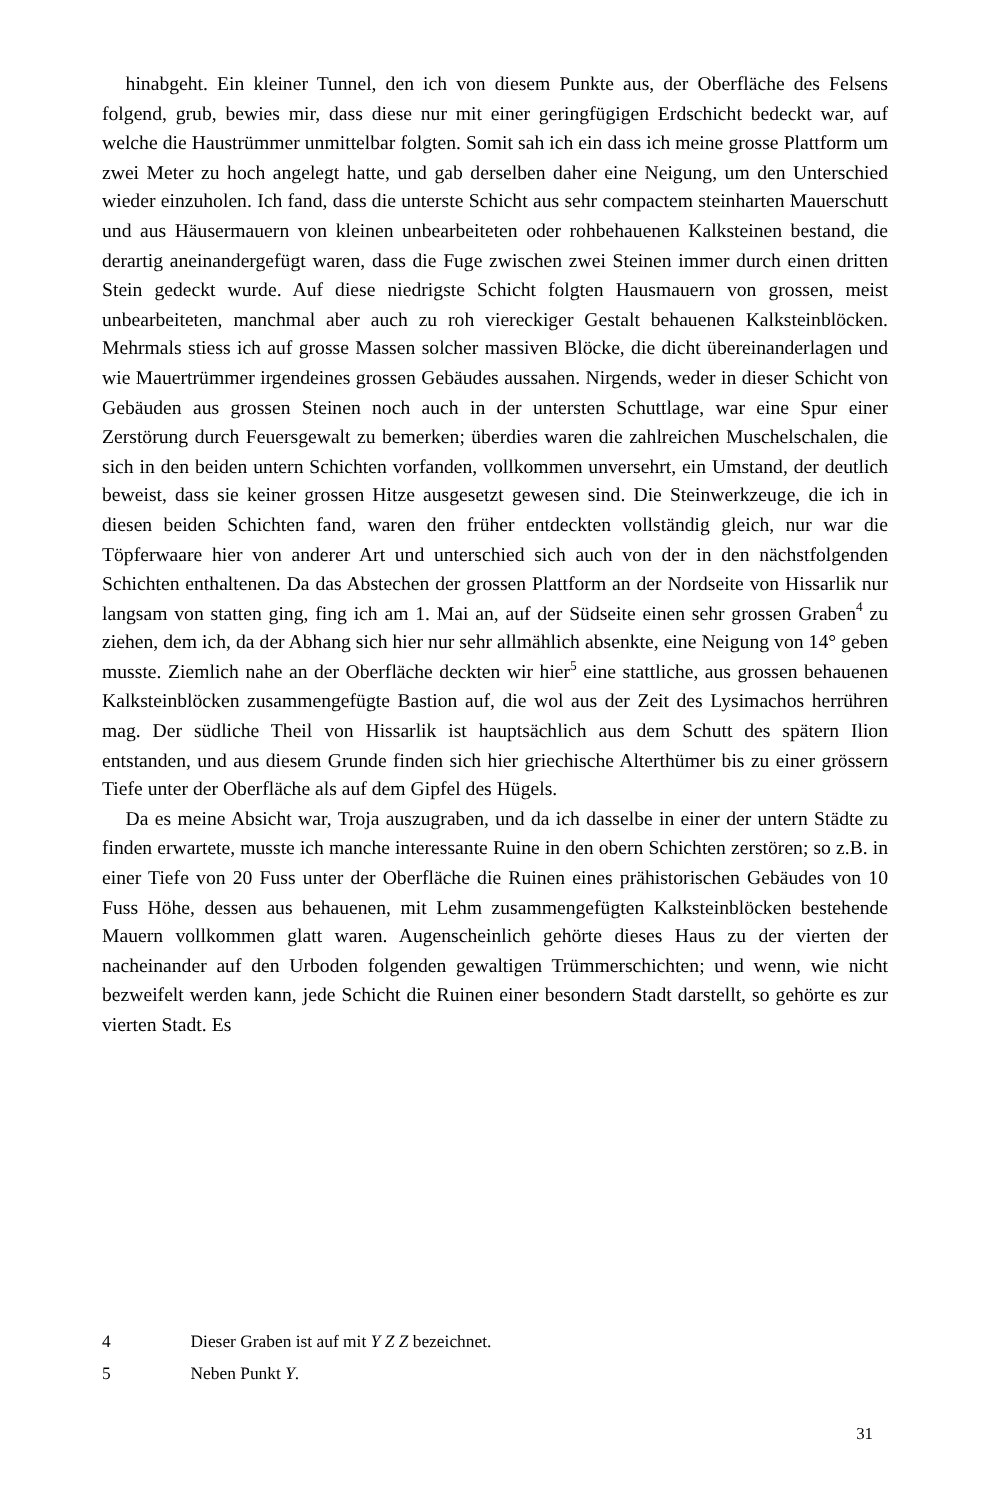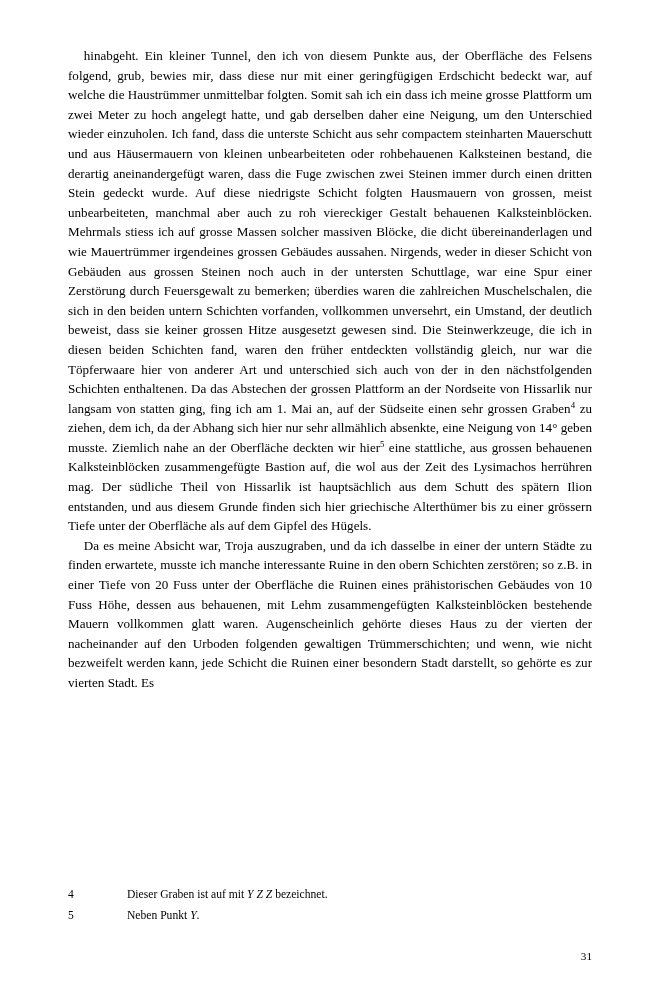--- a/index.html
+++ b/index.html
@@ -59,21 +59,21 @@
   .footnote .fn-num {
     width: 34px;
     flex: 0 0 34px;
   }
   .footnote .fn-text {
     flex: 1 1 auto;
     margin-left: 25px;
   }
   .page-number {
     position: absolute;
-    right: 68px;
+    right: 78px;
     bottom: 28px;
     font-size: 11.2px;
     text-align: right;
   }
 </style>
 </head>
 <body>
 
 <div class="page">
 

